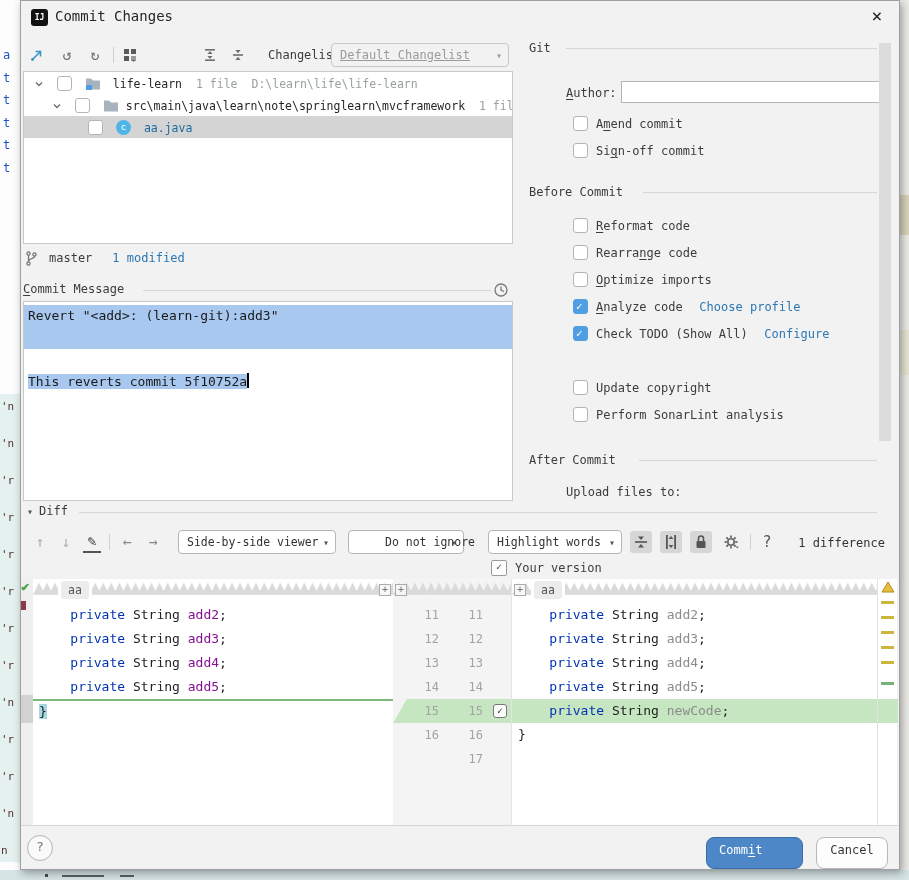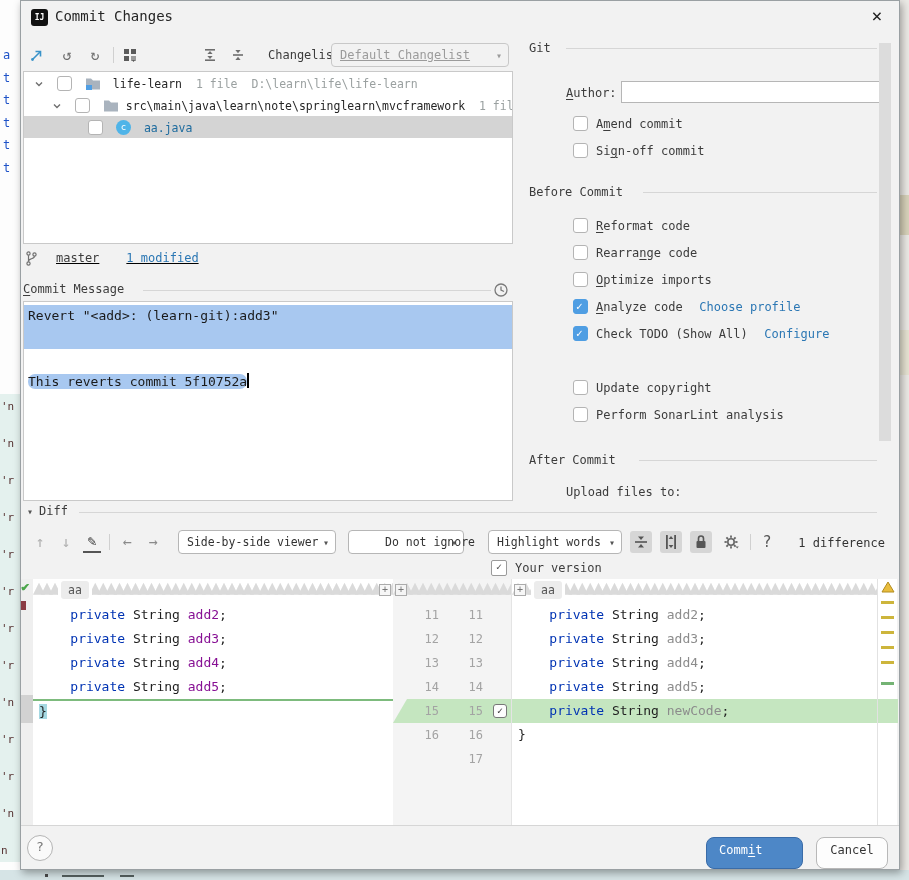--- a/index.html
+++ b/index.html
@@ -37,21 +37,21 @@
   #tree{left:2px;top:70px;width:490px;height:173px;background:#fff;border:1px solid #c9c9c9;box-sizing:border-box;overflow:hidden;}
   .trow{position:relative;height:22px;line-height:22px;font-size:11.5px;color:#262626;white-space:nowrap;}
   .trow.sel{background:#d4d4d4;}
   .tv{display:inline-block;vertical-align:middle;}
   .cicon{width:15px;height:15px;border-radius:50%;background:#4fb4e8;color:#fff;font-size:9px;text-align:center;line-height:15px;display:inline-block;}
   .bluefile{color:#1d6b9e;}
   
   #msg{left:2px;top:300px;width:490px;height:200px;background:#fff;border:1px solid #c9c9c9;box-sizing:border-box;font-size:13px;color:#1a1a1a;padding-top:3px;}
   .mrow{height:22px;line-height:22px;padding-left:4px;white-space:pre;}
   .mrow.sel{background:#a8c8f0;}
-  .selin{background:#a8c8f0;border-radius:7px;}
+  .selin{background:#a8c8f0;}
   .caret{display:inline-block;width:2px;height:15px;background:#000;vertical-align:-2px;}
   
   .opt{position:absolute;height:18px;line-height:16px;white-space:nowrap;}
   .opt .cb{vertical-align:-3px;margin-right:8px;}
   
   .pane{position:absolute;background:#fff;overflow:hidden;}
   .zigwrap{position:relative;height:24px;background:#fff;overflow:hidden;}
   .zig{position:absolute;left:0;top:-4px;width:100%;color:#dadada;font-size:20px;letter-spacing:-4px;white-space:nowrap;}
   .tab{position:absolute;top:2px;height:18px;line-height:18px;background:#ececec;border-radius:3px;padding:0 7px;font-size:11.5px;color:#555;box-shadow:0 0 0 3px #fff;}
   .plusbox{position:absolute;top:5px;width:12px;height:12px;background:#f7f7f7;border:1px solid #ababab;box-sizing:border-box;font-size:10px;line-height:9px;text-align:center;color:#777;}
@@ -197,21 +197,21 @@
       <span class="tv" style="margin-left:0;">src\main\java\learn\note\springlearn\mvcframework</span>
       <span class="tv gray" style="margin-left:7px;">1 file</span>
     </div>
     <div class="trow sel">
       <span class="tv cb" style="margin-left:64px;"></span>
       <span class="tv cicon" style="margin-left:6px;">c</span>
       <span class="tv bluefile" style="margin-left:6px;">aa.java</span>
     </div>
   </div>
 
-  <div class="abs" style="left:4px;top:247px;height:20px;display:flex;align-items:center;gap:19px;text-decoration:underline;">
+  <div class="abs" style="left:4px;top:247px;height:20px;display:flex;align-items:center;gap:12px;">
     <span>
         <svg width="12" height="15" viewBox="0 0 12 15">
           <circle cx="3.5" cy="2.5" r="1.6" fill="none" stroke="#707070" stroke-width="1.2"></circle>
           <circle cx="3.5" cy="12.5" r="1.6" fill="none" stroke="#707070" stroke-width="1.2"></circle>
           <circle cx="9.5" cy="3.5" r="1.6" fill="none" stroke="#707070" stroke-width="1.2"></circle>
           <path d="M3.5 4.2 v6.6 M9.5 5.2 c0 3 -6 2 -6 5" stroke="#707070" stroke-width="1.2" fill="none"></path>
         </svg>
       </span>
     <span class="t12">master</span>
     <span class="t12 link" style="margin-left:8px;">1 modified</span>

